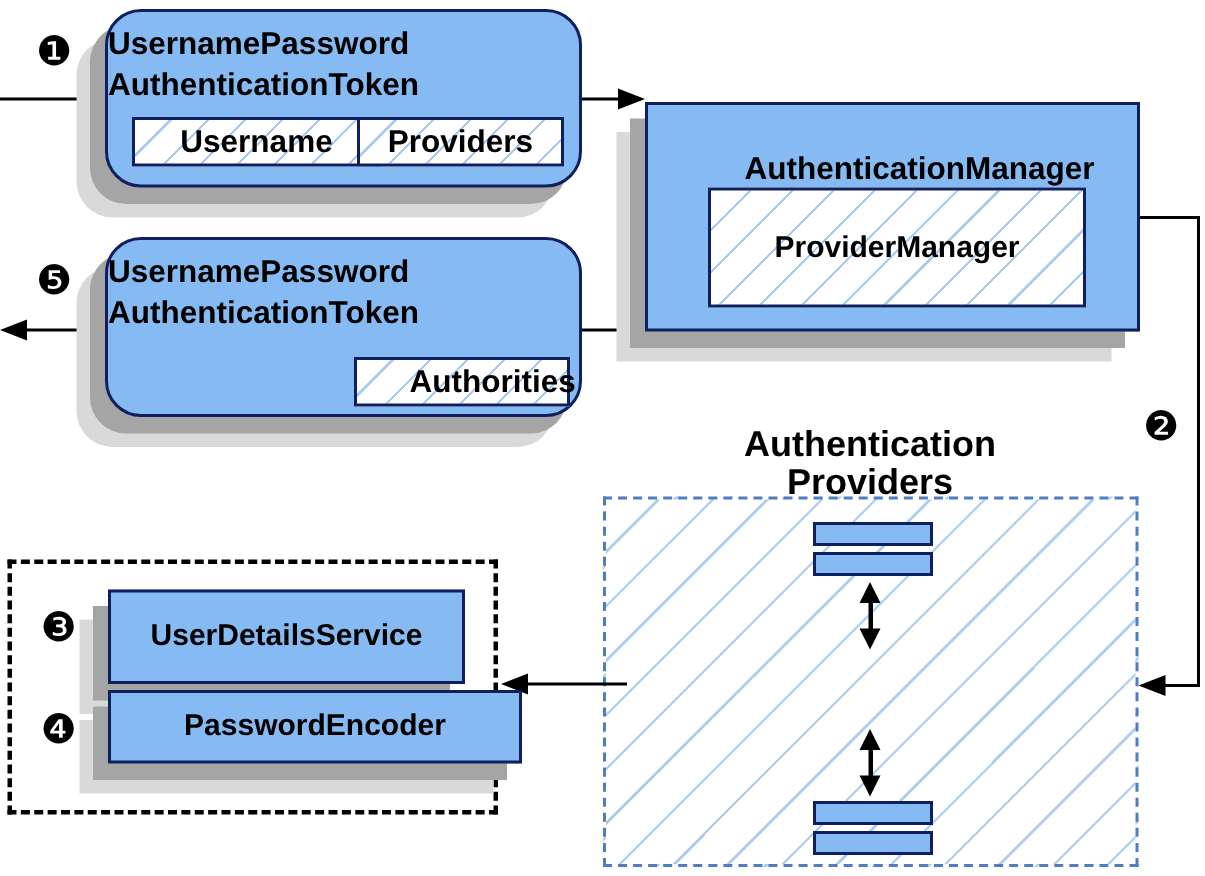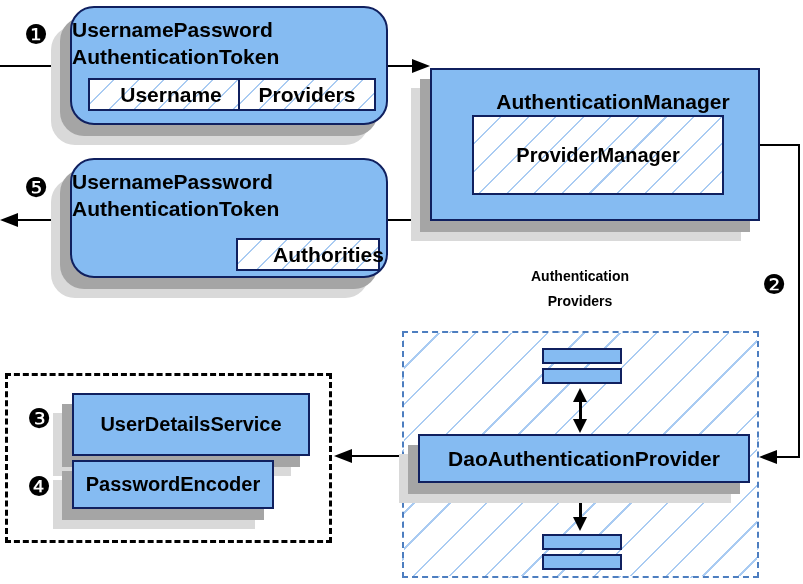--- a/index.html
+++ b/index.html
@@ -38,21 +38,21 @@
   .hatch-small{
     background-color:#fff;
     background-image:repeating-linear-gradient(135deg,transparent 0 18px,var(--hatch-line,#A9CBF2) 18px 19.5px);
   }
   .hatch-big{
     background-color:#fff;
     background-image:repeating-linear-gradient(135deg,transparent 0 24px,var(--hatch-line,#A9CBF2) 24px 25.6px);
   }
   .center-text{display:flex;align-items:center;justify-content:center;}
   .badge{position:absolute;z-index:3;font-family:"DejaVu Sans",sans-serif;font-size:27px;line-height:1;color:#000;}
-  .label{position:absolute;z-index:2;font-weight:bold;font-size:14px;line-height:25px;text-align:center;white-space:pre-line;}
+  .label{position:absolute;z-index:2;font-weight:bold;font-size:24px;line-height:25px;text-align:center;white-space:pre-line;margin-top:20px;}
   .group{position:absolute;box-sizing:border-box;z-index:0;}
   .bar{
     position:absolute;box-sizing:border-box;width:80px;height:16px;z-index:2;
     background:var(--box-fill,#85BBF2);border:2px solid var(--box-border,#10205F);
   }
 </style>
 </head>
 <body>
 
 <div class="canvas">
@@ -78,22 +78,22 @@
   <div class="ah ah-left" style="left:334px;top:449px;"></div>
 
   <div class="box token shadowed" style="left:70px;top:6px;width:318px;height:119px;">
     <div class="token-title">UsernamePassword
 AuthenticationToken</div>
     <div class="field" style="left:16px;width:166px;">Username</div>
     <div class="field" style="left:166px;width:138px;">Providers</div>
   </div>
 
   <div class="box shadowed" style="left:430px;top:68px;width:330px;height:153px;">
-    <div style="margin-top:20px;text-align:center;font-weight:bold;font-size:21px;padding-left:36px;">AuthenticationManager</div>
-    <div class="hatch-small center-text" style="position:absolute;left:40px;top:45px;width:252px;height:80px;border:2px solid var(--box-border,#10205F);box-sizing:border-box;font-weight:bold;font-size:20px;">ProviderManager</div>
+    <div style="margin-top:31px;text-align:center;font-weight:bold;font-size:21px;padding-left:36px;">AuthenticationManager</div>
+    <div class="hatch-small center-text" style="position:absolute;left:40px;top:55px;width:252px;height:80px;border:2px solid var(--box-border,#10205F);box-sizing:border-box;font-weight:bold;font-size:20px;">ProviderManager</div>
   </div>
 
   <div class="box token shadowed" style="left:70px;top:158px;width:318px;height:120px;">
     <div class="token-title">UsernamePassword
 AuthenticationToken</div>
     <div class="field" style="left:164px;width:144px;top:78px;padding-left:41px;">Authorities</div>
   </div>
 
   <div class="label" style="left:470px;top:264px;width:220px;">Authentication
 Providers</div>
@@ -109,21 +109,20 @@
     <div class="ah-up head-top"></div>
     <div class="stem"></div>
     <div class="ah-down head-bottom"></div>
   </div>
   <div class="dbl-arrow" style="left:573px;top:486px;">
     <div class="ah-up head-top"></div>
     <div class="stem"></div>
     <div class="ah-down head-bottom"></div>
   </div>
 
-  <div class="box shadowed center-text" style="left:418px;top:434px;width:332px;height:49px;font-weight:bold;font-size:21px;">DaoAuthenticationProvider</div>
 
   <div class="group" style="left:5px;top:373px;width:327px;height:170px;border:3px dashed #000;"></div>
 
   <div class="box shadowed center-text" style="left:72px;top:393px;width:238px;height:63px;font-weight:bold;font-size:20px;">UserDetailsService</div>
 
-  <div class="box shadowed center-text" style="left:72px;top:460px;width:202px;height:49px;font-weight:bold;font-size:20px;">PasswordEncoder</div>
+  <div class="box shadowed center-text" style="left:72px;top:460px;width:276px;height:49px;font-weight:bold;font-size:20px;">PasswordEncoder</div>
 
 </div>
 
 </body></html>

